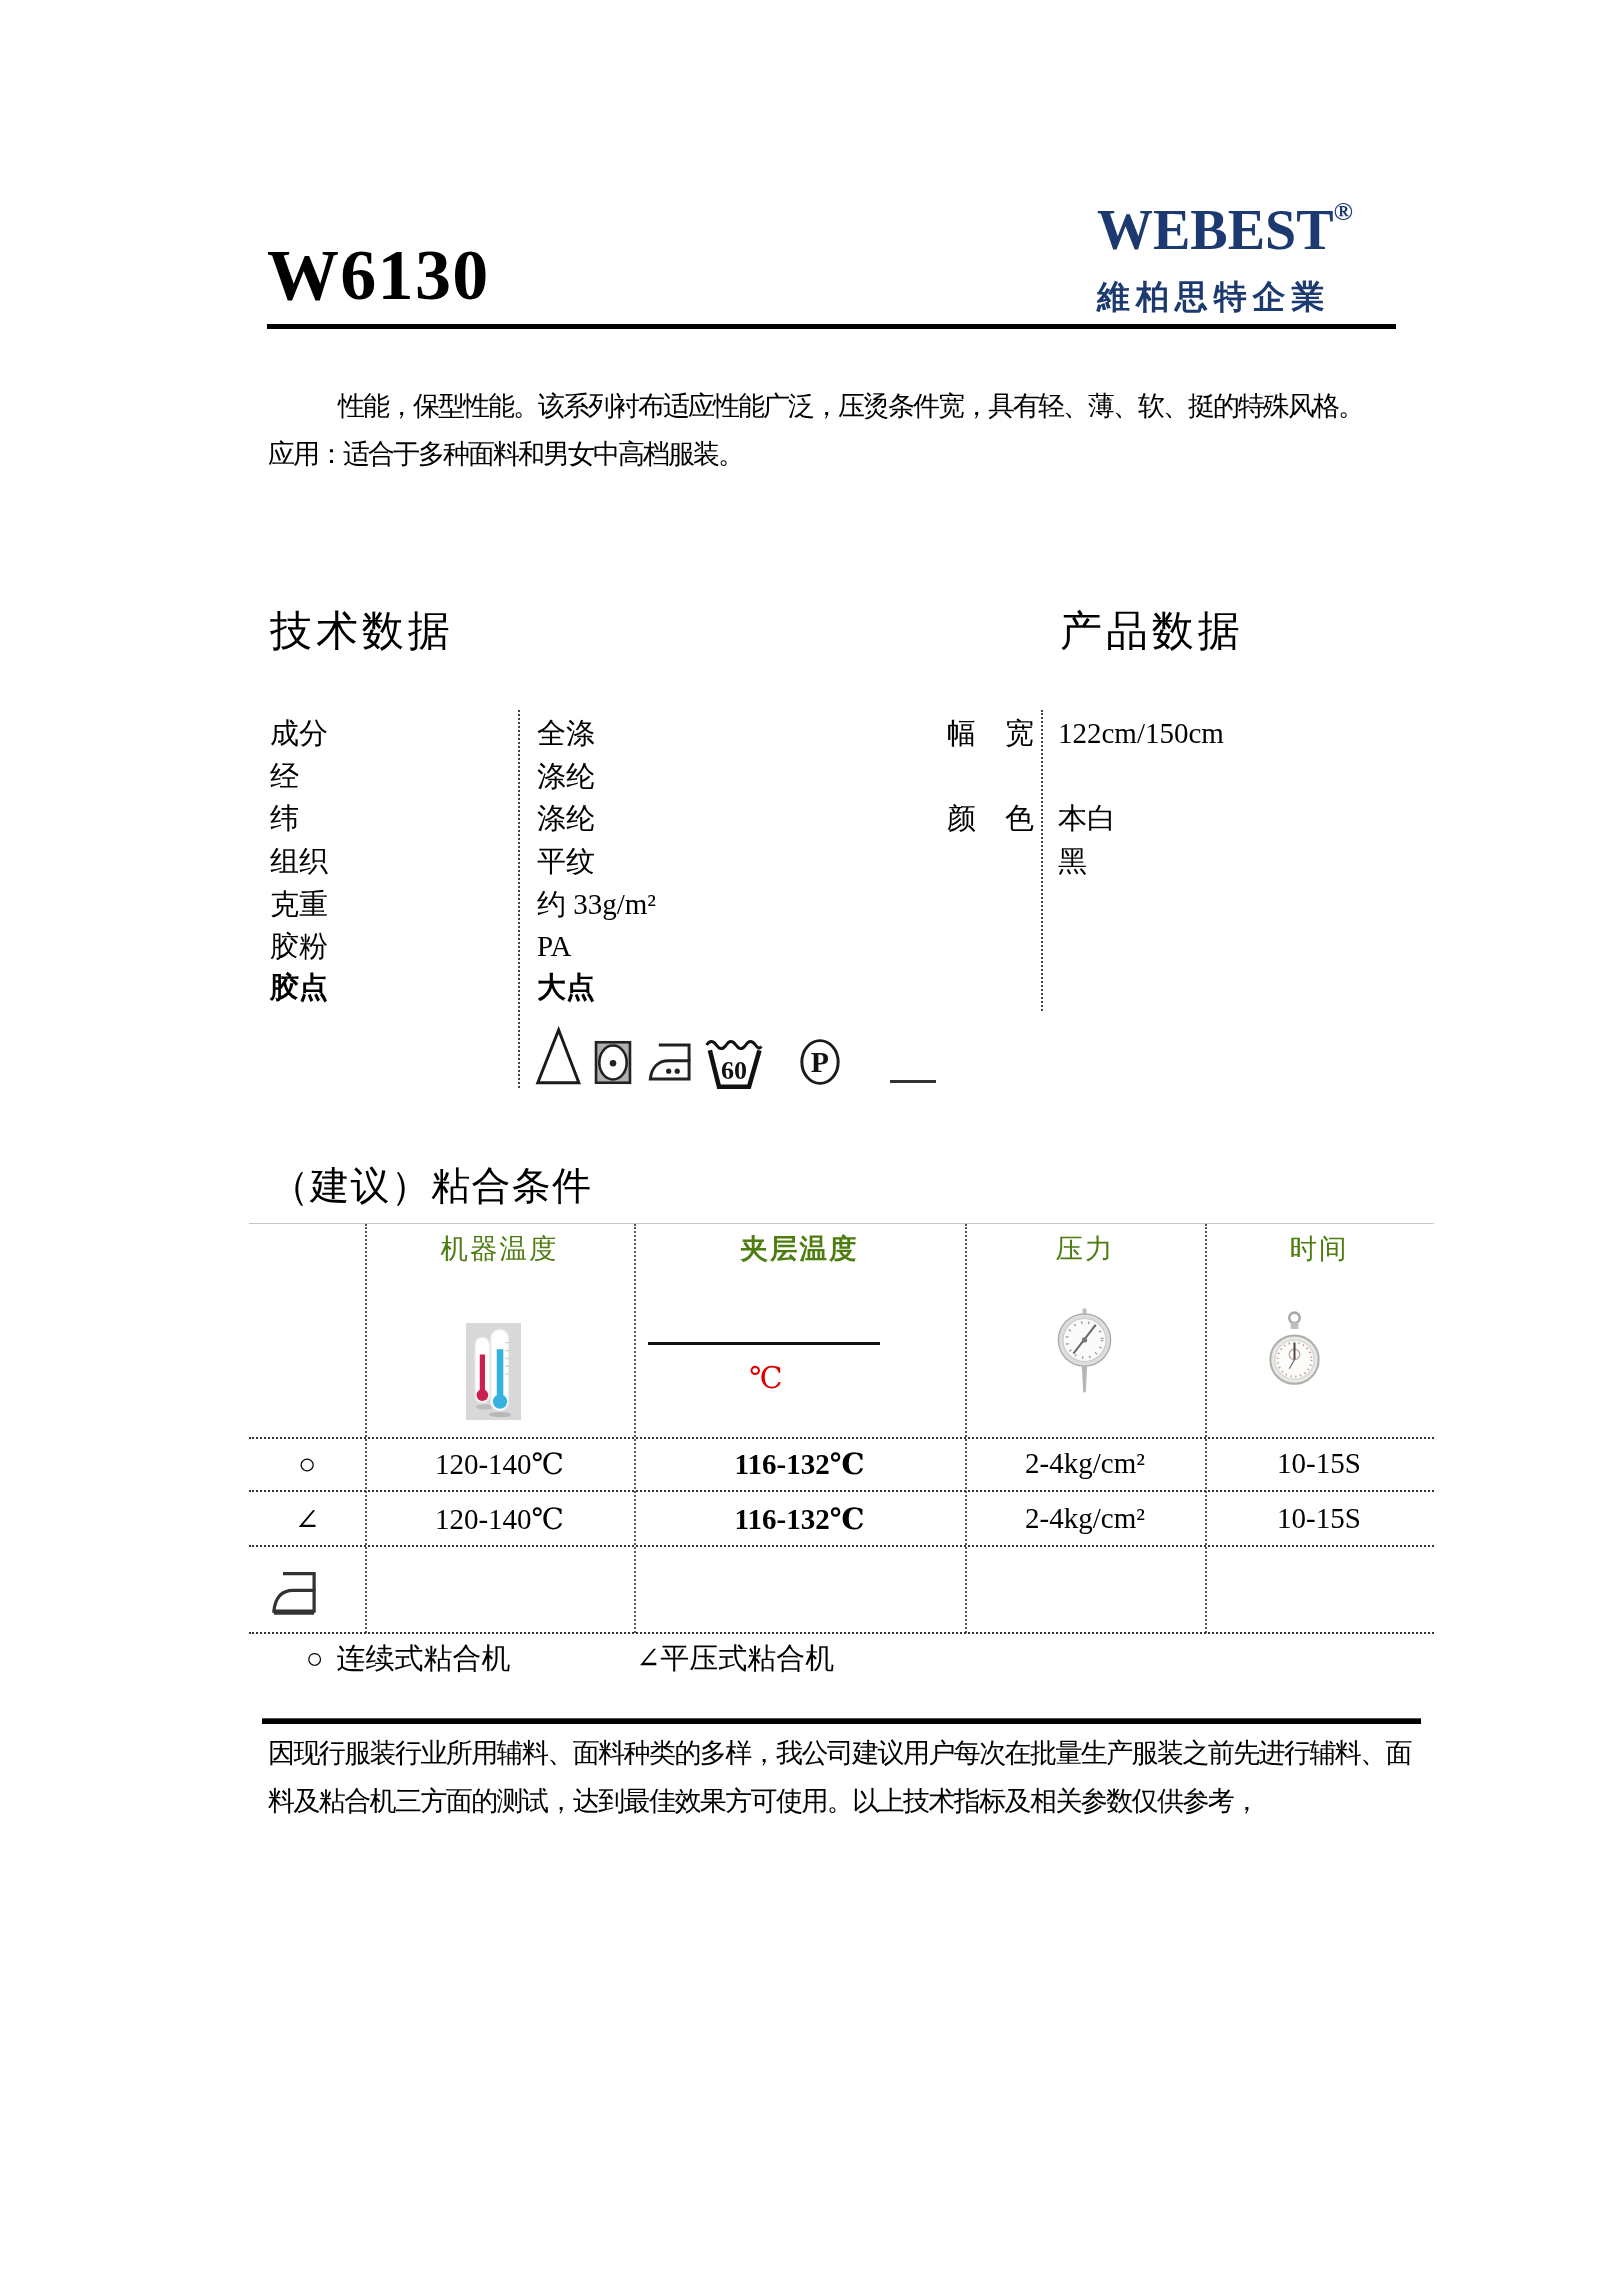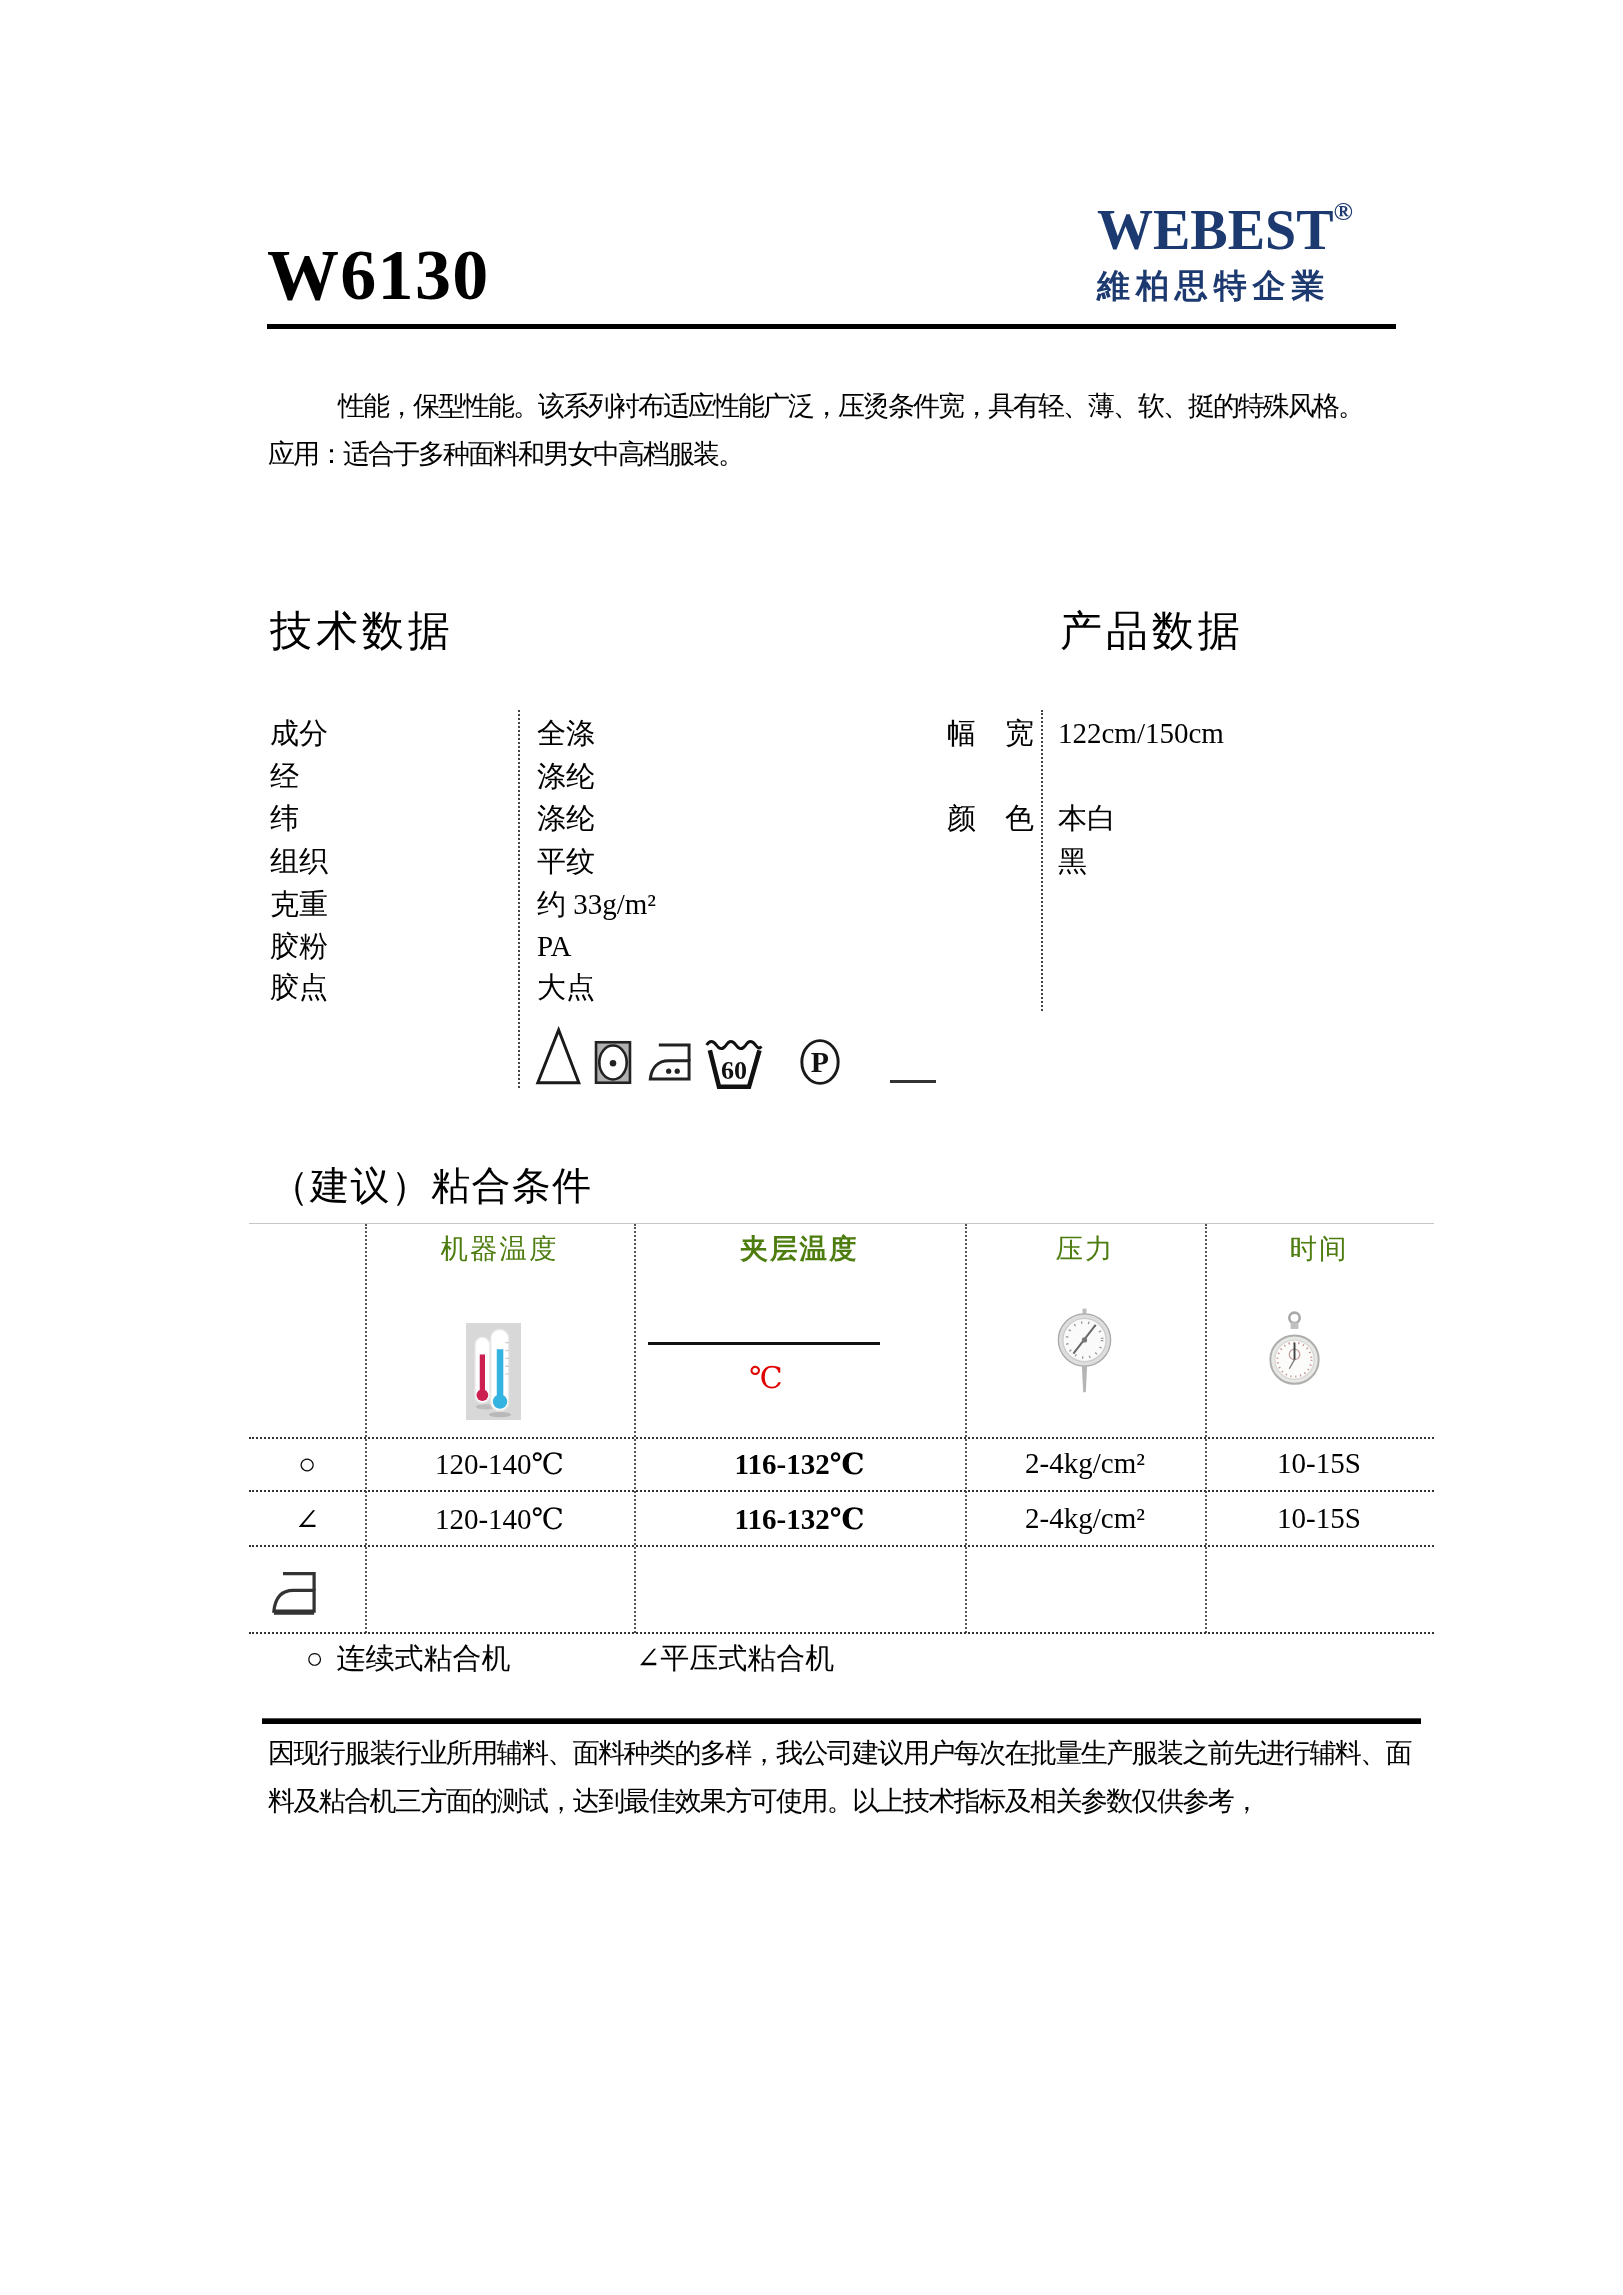--- a/index.html
+++ b/index.html
@@ -5,21 +5,21 @@
   html,body{margin:0;padding:0;background:#ffffff;}
   .page{position:relative;width:1623px;height:2295px;background:#ffffff;overflow:hidden;
         font-family:"Liberation Serif","DejaVu Serif",serif;color:#000;}
   .abs{position:absolute;}
 
   
   .product-code{left:267px;top:234px;font-size:72px;font-weight:bold;letter-spacing:1.3px;}
   .logo{left:1097px;top:199px;width:314px;}
   .logo-brand{font-size:56px;font-weight:bold;color:#1d3a70;line-height:1;}
   .logo-reg{font-size:26px;font-weight:bold;color:#1d3a70;vertical-align:29px;}
-  .logo-company{font-size:33px;font-weight:bold;color:#1d3a70;letter-spacing:5.9px;margin-top:12px;line-height:1;}
+  .logo-company{font-size:33px;font-weight:bold;color:#1d3a70;letter-spacing:5.9px;margin-top:23px;line-height:1;}
   .rule-top{left:267px;top:324px;width:1129px;height:5.2px;background:#000;}
 
   
   .intro{font-size:27px;letter-spacing:-2px;line-height:34px;white-space:nowrap;}
   .intro-l1{left:268px;top:339px;}
   .intro-l2{left:338px;top:389px;}
   .intro-l3{left:268px;top:437px;}
 
   
   .sec-title{font-size:42px;letter-spacing:3.9px;}
@@ -27,21 +27,21 @@
   .product-title{left:1060px;top:603px;}
 
   
   .dash-v{border-left:2px dotted #444;width:0;}
   .dash-v-left{left:518px;top:710px;height:378px;}
   .dash-v-right{left:1041px;top:710px;height:301px;}
   .cell{font-size:29px;line-height:34px;white-space:nowrap;}
   .tl{left:270px;} .tv{left:537px;}
   .pl{left:947px;} .pv{left:1058px;}
   .r1{top:716px;} .r2{top:759px;} .r3{top:801px;} .r4{top:844px;}
-  .r5{top:887px;} .r6{top:929px;} .r7{top:970px;}
+  .r5{top:887px;} .r6{top:929px;} .r7{top:970px;font-weight:bold;}
   .care-line{left:890px;top:1080px;width:46px;height:3.3px;background:#333;}
 
   
   .bond-title{left:270px;top:1159px;font-size:39px;letter-spacing:1.3px;}
   .bt-top{left:249px;top:1223px;width:1185px;height:1.3px;background:#c6c6c6;}
   .dot-v{border-left:2px dotted #555;width:0;top:1224px;height:409px;}
   .dv1{left:365px;} .dv2{left:634px;} .dv3{left:965px;} .dv4{left:1205px;}
   .dot-h{left:249px;width:1185px;height:0;border-top:2.6px dotted #333;}
   .dh1{top:1437px;} .dh2{top:1490px;} .dh3{top:1545px;} .dh4{top:1632px;}
   .bhead{top:1231px;font-size:27.5px;color:#4d7c0f;letter-spacing:2px;text-align:center;}

